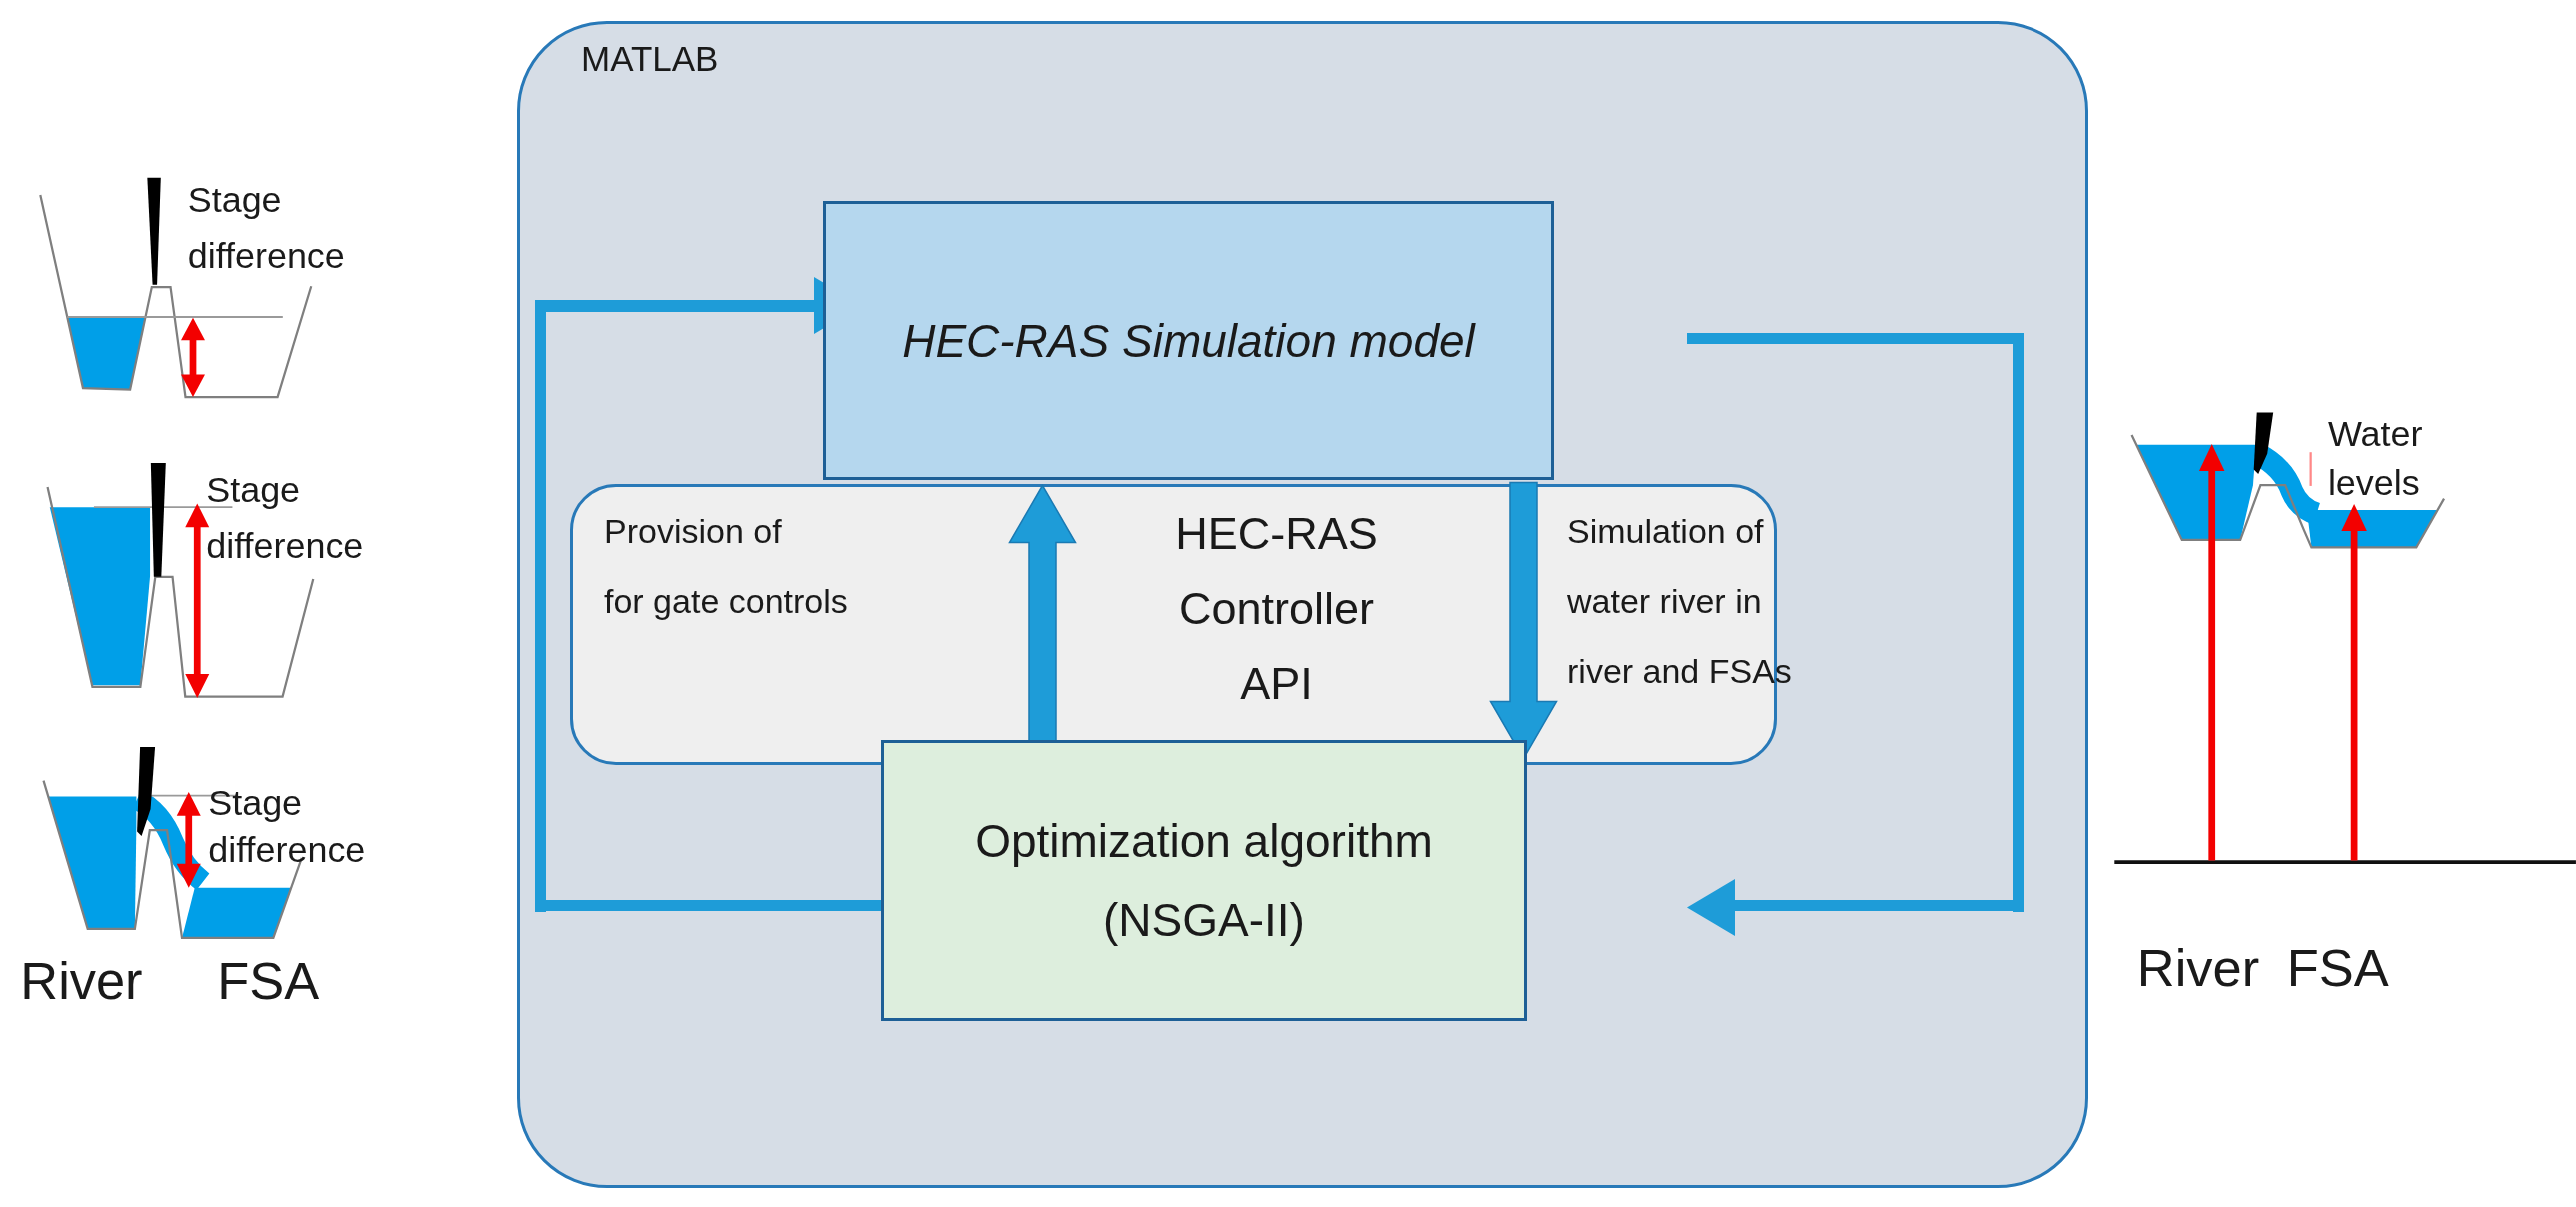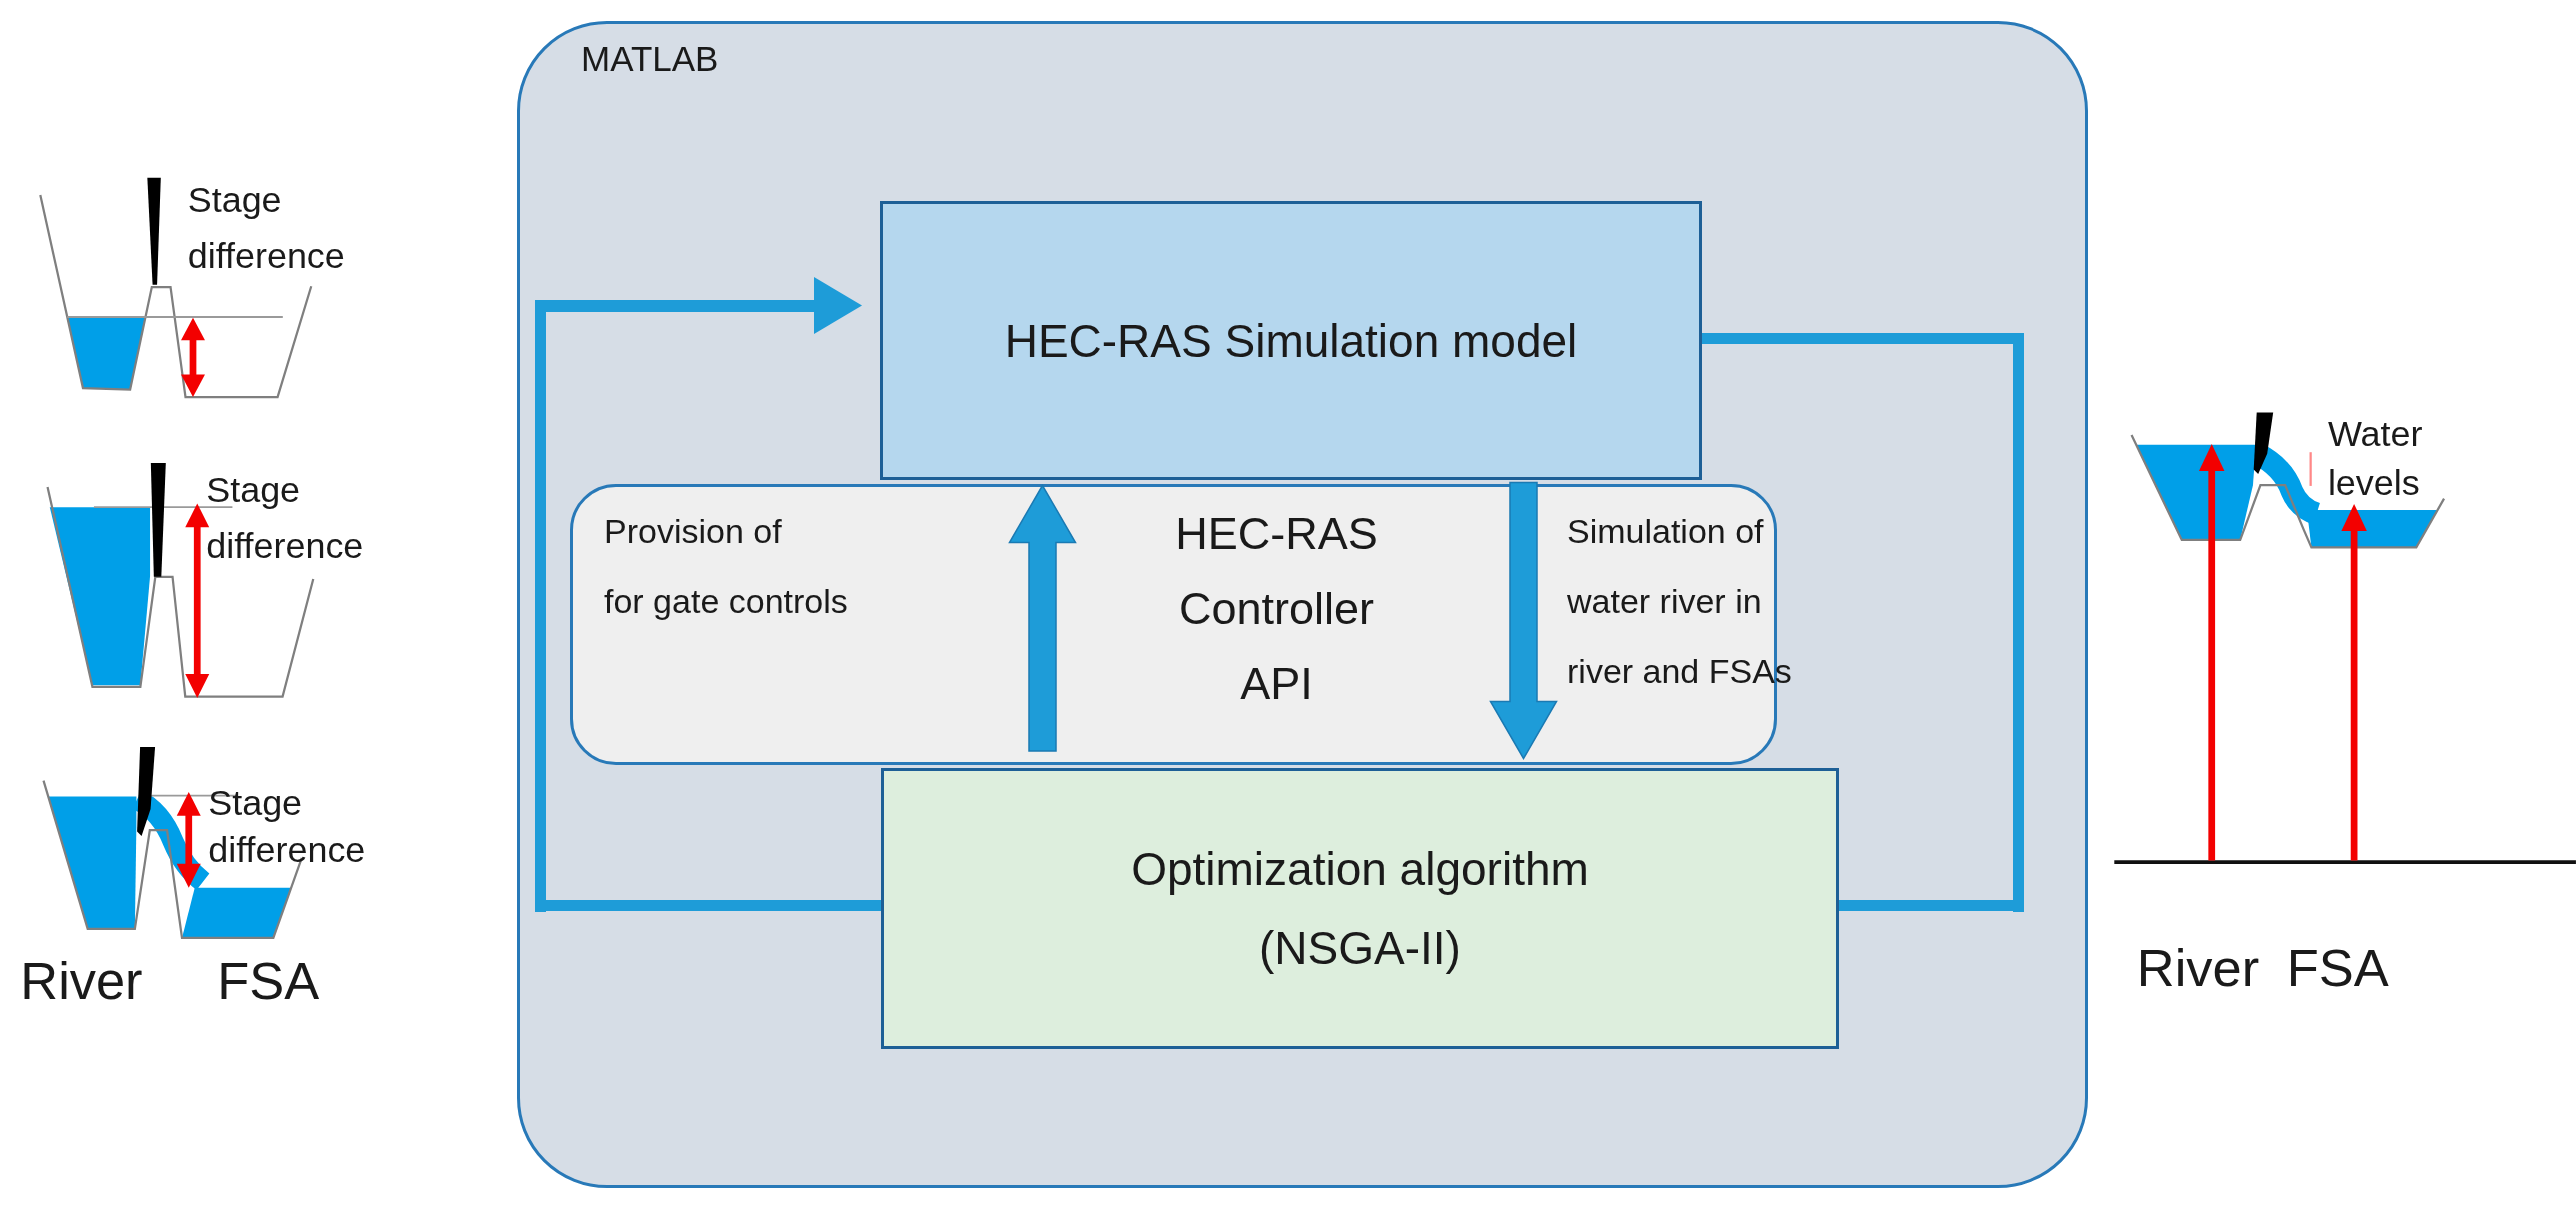--- a/index.html
+++ b/index.html
@@ -23,26 +23,26 @@
   
   .conn{background:var(--flow-blue);}
   .c-left-vert {left:535px;top:300px;width:11.2px;height:612px;}
   .c-top-horiz {left:535px;top:300px;width:280px;height:12px;}
   .c-left-bot  {left:535px;top:900px;width:346px;height:11.2px;}
   .c-right-top {left:1687px;top:333px;width:337px;height:11.2px;}
   .c-right-vert{left:2013px;top:333px;width:11.2px;height:579px;}
   .c-right-bot {left:1733px;top:900px;width:291px;height:11.2px;}
 
   
-  .sim-box{left:880px;top:201px;width:822px;height:279px;background:var(--sim-fill);
-    border:3.7px solid var(--box-border);box-sizing:border-box;display:flex;align-items:center;justify-content:center;}
+  .sim-box{left:823px;top:201px;width:731px;height:279px;background:var(--sim-fill);
+    border:3.7px solid var(--box-border);box-sizing:border-box;display:flex;align-items:center;justify-content:center;font-style:italic;}
   .sim-box span{font-size:46px;}
   .api-box{left:570px;top:484px;width:1207px;height:281px;border-radius:46px;background:var(--api-fill);
     border:3px solid var(--container-border);box-sizing:border-box;}
-  .opt-box{left:881px;top:768px;width:958px;height:281px;background:var(--opt-fill);
+  .opt-box{left:881px;top:740px;width:646px;height:281px;background:var(--opt-fill);
     border:3.7px solid var(--box-border);box-sizing:border-box;display:flex;flex-direction:column;
     align-items:center;justify-content:center;text-align:center;}
   .opt-box div{font-size:46px;line-height:79px;}
 
   .note{font-size:34px;line-height:70px;white-space:nowrap;margin-left:8px;}
   .note-left{left:596px;top:496px;}
   .note-right{left:1559px;top:496px;}
   .api-title{left:1119px;top:496px;width:315px;text-align:center;font-size:45px;line-height:75px;}
 
   

